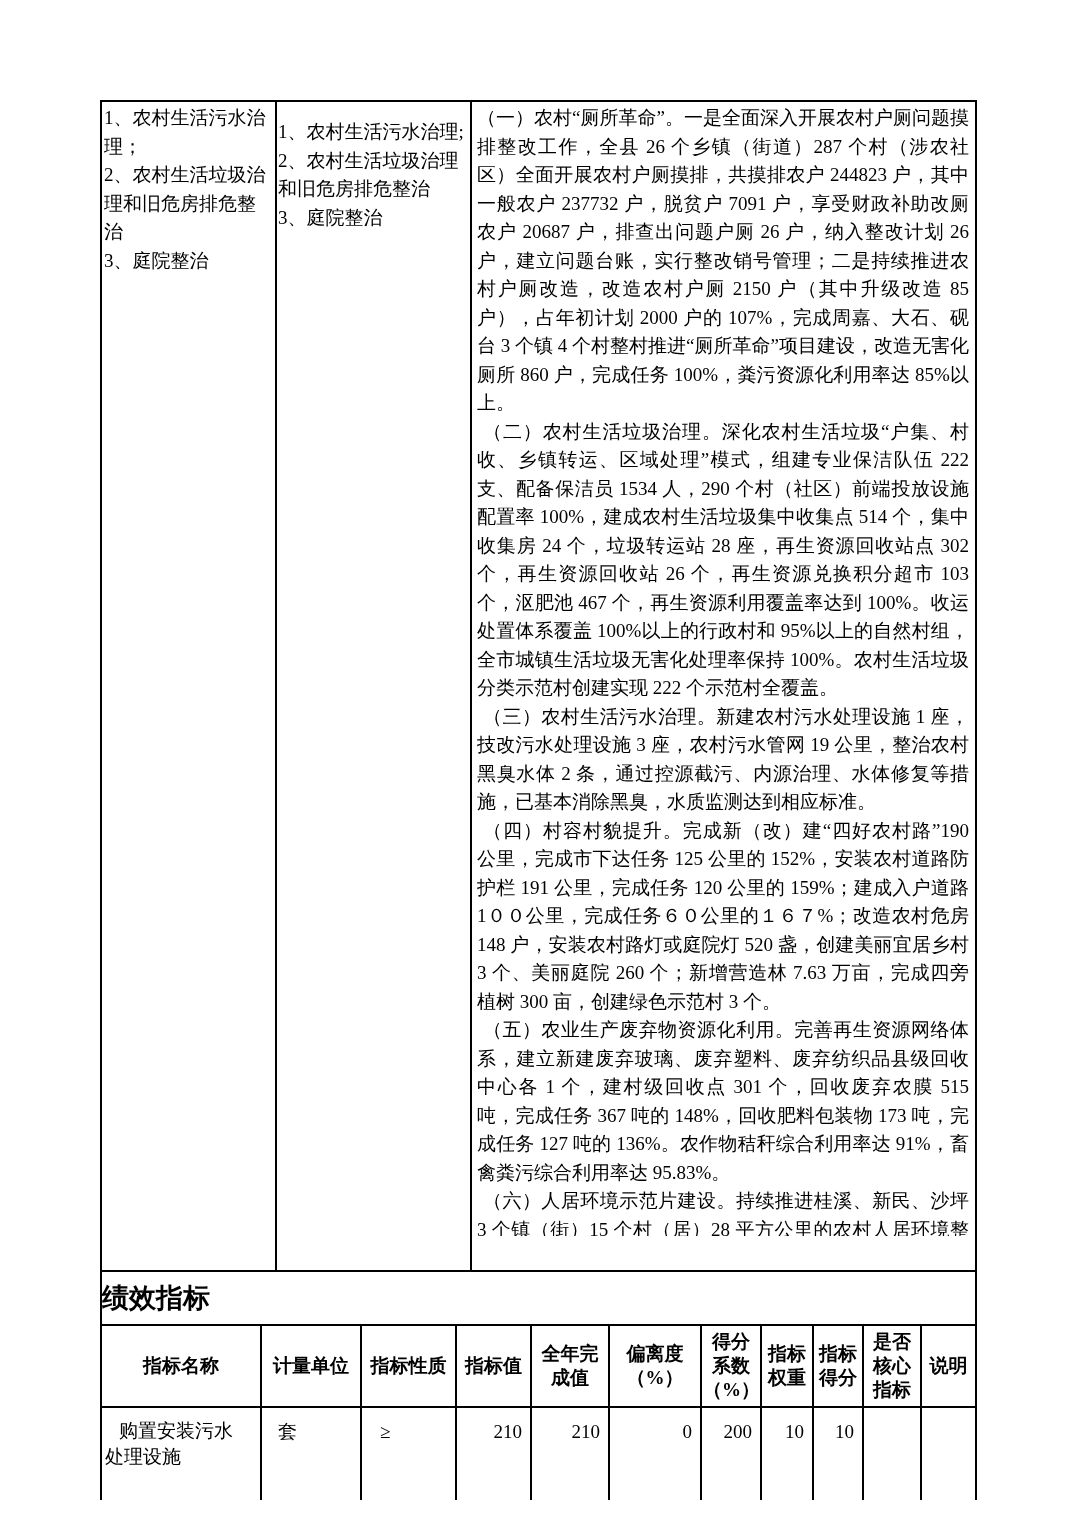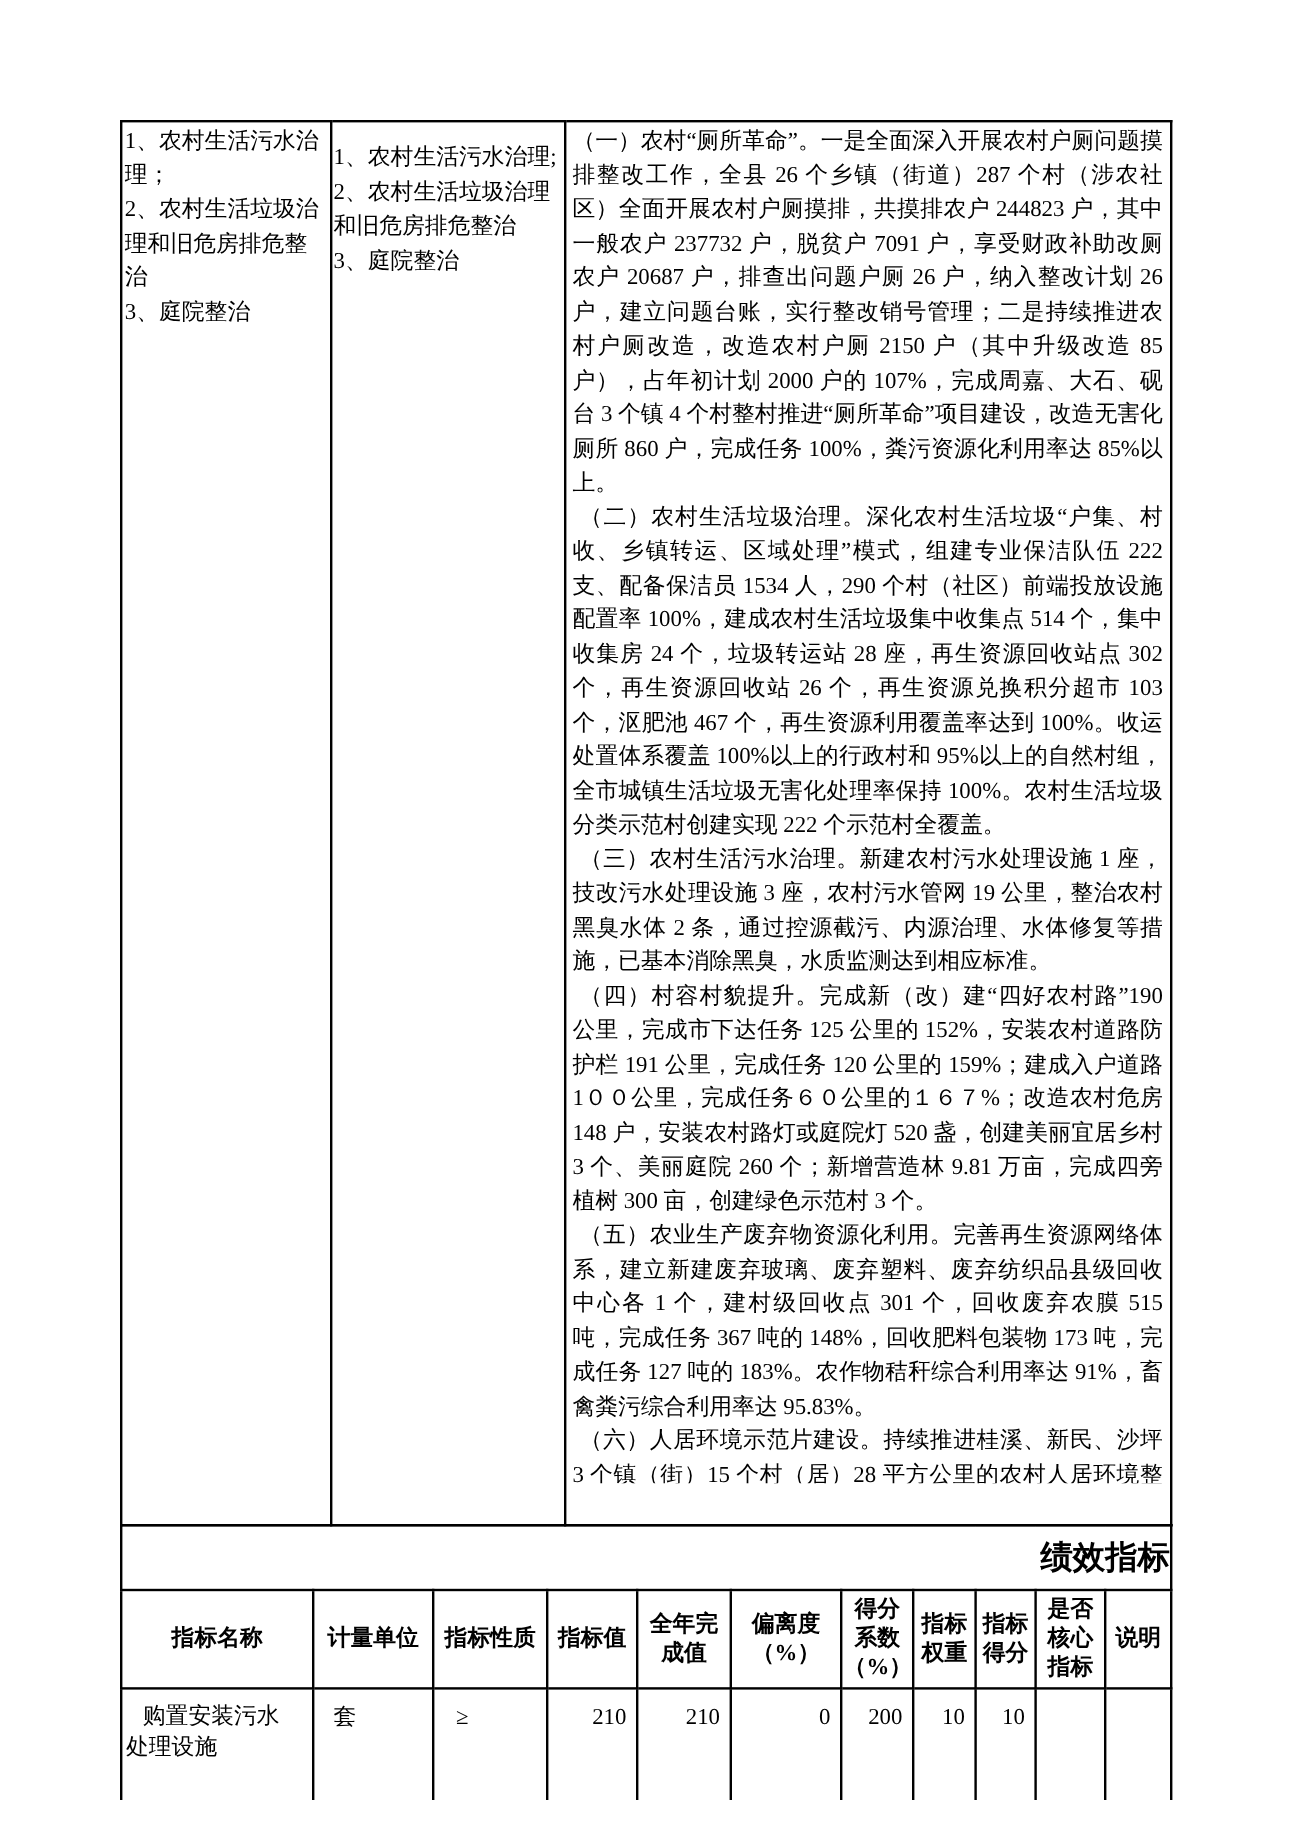--- a/index.html
+++ b/index.html
@@ -45,21 +45,21 @@
   .detail p {
     margin: 0;
     text-align: justify;
     line-height: 28.5px;
   }
   .detail p.ind { text-indent: 6px; }
   
   .t-ind { margin-top: -2px; }
   .sec-title {
     height: 44px;
-    text-align: right;
+    text-align: left;
     vertical-align: middle;
     font-family: "Liberation Sans", "DejaVu Sans", sans-serif;
     font-weight: bold;
     font-size: 27px;
     line-height: 1.2;
     padding: 4px 0;
   }
   th.hdr {
     height: 66px;
     font-weight: bold;
@@ -109,22 +109,22 @@
 3、庭院整治</td>
         <td class="pre cell-tasks2">1、农村生活污水治理;
 2、农村生活垃圾治理
 和旧危房排危整治
 3、庭院整治</td>
         <td class="cell-detail">
           <div class="detail">
             <p>（一）农村“厕所革命”。一是全面深入开展农村户厕问题摸排整改工作，全县 26 个乡镇（街道）287 个村（涉农社区）全面开展农村户厕摸排，共摸排农户 244823 户，其中一般农户 237732 户，脱贫户 7091 户，享受财政补助改厕农户 20687 户，排查出问题户厕 26 户，纳入整改计划 26 户，建立问题台账，实行整改销号管理；二是持续推进农村户厕改造，改造农村户厕 2150 户（其中升级改造 85 户），占年初计划 2000 户的 107%，完成周嘉、大石、砚台 3 个镇 4 个村整村推进“厕所革命”项目建设，改造无害化厕所 860 户，完成任务 100%，粪污资源化利用率达 85%以上。</p>
             <p class="ind">（二）农村生活垃圾治理。深化农村生活垃圾“户集、村收、乡镇转运、区域处理”模式，组建专业保洁队伍 222 支、配备保洁员 1534 人，290 个村（社区）前端投放设施配置率 100%，建成农村生活垃圾集中收集点 514 个，集中收集房 24 个，垃圾转运站 28 座，再生资源回收站点 302 个，再生资源回收站 26 个，再生资源兑换积分超市 103 个，沤肥池 467 个，再生资源利用覆盖率达到 100%。收运处置体系覆盖 100%以上的行政村和 95%以上的自然村组，全市城镇生活垃圾无害化处理率保持 100%。农村生活垃圾分类示范村创建实现 222 个示范村全覆盖。</p>
             <p class="ind">（三）农村生活污水治理。新建农村污水处理设施 1 座，技改污水处理设施 3 座，农村污水管网 19 公里，整治农村黑臭水体 2 条，通过控源截污、内源治理、水体修复等措施，已基本消除黑臭，水质监测达到相应标准。</p>
-            <p class="ind">（四）村容村貌提升。完成新（改）建“四好农村路”190 公里，完成市下达任务 125 公里的 152%，安装农村道路防护栏 191 公里，完成任务 120 公里的 159%；建成入户道路 1００公里，完成任务６０公里的１６７%；改造农村危房 148 户，安装农村路灯或庭院灯 520 盏，创建美丽宜居乡村 3 个、美丽庭院 260 个；新增营造林 9.81 万亩，完成四旁植树 300 亩，创建绿色示范村 3 个。</p>
-            <p class="ind">（五）农业生产废弃物资源化利用。完善再生资源网络体系，建立新建废弃玻璃、废弃塑料、废弃纺织品县级回收中心各 1 个，建村级回收点 301 个，回收废弃农膜 515 吨，完成任务 367 吨的 148%，回收肥料包装物 173 吨，完成任务 127 吨的 183%。农作物秸秆综合利用率达 91%，畜禽粪污综合利用率达 95.83%。</p>
+            <p class="ind">（四）村容村貌提升。完成新（改）建“四好农村路”190 公里，完成市下达任务 125 公里的 152%，安装农村道路防护栏 191 公里，完成任务 120 公里的 159%；建成入户道路 1００公里，完成任务６０公里的１６７%；改造农村危房 148 户，安装农村路灯或庭院灯 520 盏，创建美丽宜居乡村 3 个、美丽庭院 260 个；新增营造林 7.63 万亩，完成四旁植树 300 亩，创建绿色示范村 3 个。</p>
+            <p class="ind">（五）农业生产废弃物资源化利用。完善再生资源网络体系，建立新建废弃玻璃、废弃塑料、废弃纺织品县级回收中心各 1 个，建村级回收点 301 个，回收废弃农膜 515 吨，完成任务 367 吨的 148%，回收肥料包装物 173 吨，完成任务 127 吨的 136%。农作物秸秆综合利用率达 91%，畜禽粪污综合利用率达 95.83%。</p>
             <p class="ind">（六）人居环境示范片建设。持续推进桂溪、新民、沙坪 3 个镇（街）15 个村（居）28 平方公里的农村人居环境整治成片示范片建设，改造农村户厕 70 户，实施农村危旧房屋改造 120 户，修建健身步道 1400 米，修建连接道路 10 公里，入户道路 8 公里，实施农村生活污水处理厂技改厂 1 座，安装污水处理一体化设备 217 台套，整治河堤 2500 米，安装路灯 400 盏。</p>
           </div>
         </td>
       </tr>
     </tbody>
   </table>
 
   <table class="t-ind">
     <colgroup>
       <col style="width:160px">

